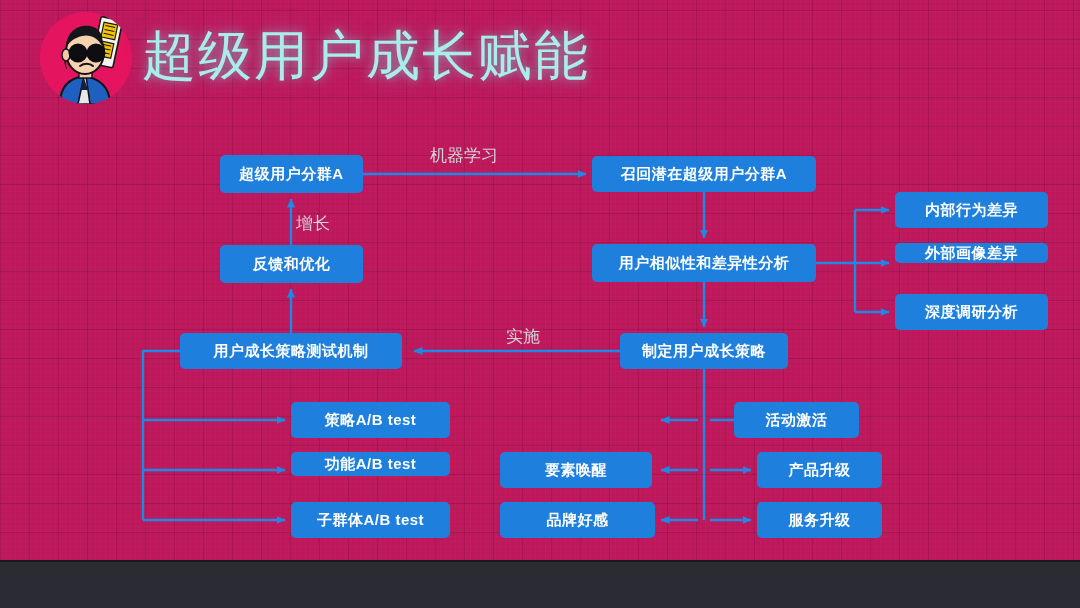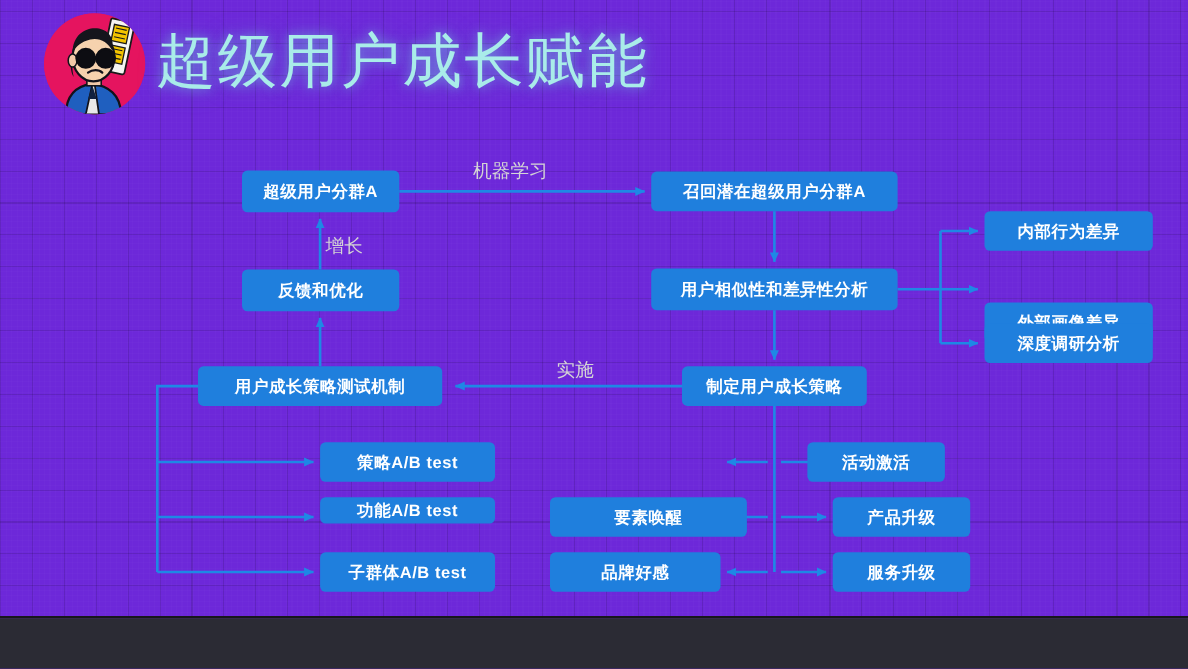--- a/index.html
+++ b/index.html
@@ -4,21 +4,21 @@
 <title>超级用户成长赋能</title>
 <style>
   html,body{margin:0;padding:0;}
   body{
     width:1080px;height:608px;overflow:hidden;
     background:#24242a;
     font-family:"Liberation Sans","DejaVu Sans",sans-serif;
   }
   #stage{
     position:relative;width:1080px;height:608px;
-    background:#6d28d9;
+    background:#be185d;
   }
   
   #texture{
     position:absolute;left:0;top:0;width:1080px;height:562px;
     background-image:
       repeating-linear-gradient(0deg, rgba(255,255,255,.016) 0px, rgba(255,255,255,.016) 1px, rgba(0,0,0,0) 1px, rgba(0,0,0,0) 5px),
       repeating-linear-gradient(90deg, rgba(255,255,255,.016) 0px, rgba(255,255,255,.016) 1px, rgba(0,0,0,0) 1px, rgba(0,0,0,0) 5px),
       repeating-linear-gradient(0deg, rgba(0,0,0,.12) 0px, rgba(0,0,0,.12) 1px, rgba(0,0,0,0) 1px, rgba(0,0,0,0) 29px),
       repeating-linear-gradient(90deg, rgba(0,0,0,.12) 0px, rgba(0,0,0,.12) 1px, rgba(0,0,0,0) 1px, rgba(0,0,0,0) 29px);
     pointer-events:none;
@@ -162,28 +162,28 @@
         <path d="M710,470 L751,470" marker-end="url(#ah)"></path>
         <path d="M710,520 L751,520" marker-end="url(#ah)"></path>
       </g>
     </svg>
 
     <div class="node" style="left: 220px; top: 155px; width: 143px; height: 38px;">超级用户分群A</div>
     <div class="node" style="left: 592px; top: 156px; width: 224px; height: 36px;">召回潜在超级用户分群A</div>
     <div class="node" style="left: 220px; top: 245px; width: 143px; height: 38px;">反馈和优化</div>
     <div class="node" style="left: 592px; top: 244px; width: 224px; height: 38px;">用户相似性和差异性分析</div>
     <div class="node" style="left: 895px; top: 192px; width: 153px; height: 36px;">内部行为差异</div>
-    <div class="node" style="left: 895px; top: 243px; width: 153px; height: 36px; margin-top: 32px;">外部画像差异</div>
+    <div class="node" style="left: 895px; top: 243px; width: 153px; height: 20px;">外部画像差异</div>
     <div class="node" style="left: 895px; top: 294px; width: 153px; height: 36px;">深度调研分析</div>
     <div class="node" style="left: 180px; top: 333px; width: 222px; height: 36px;">用户成长策略测试机制</div>
     <div class="node" style="left: 620px; top: 333px; width: 168px; height: 36px;">制定用户成长策略</div>
     <div class="node" style="left: 291px; top: 402px; width: 159px; height: 36px;">策略A/B test</div>
     <div class="node" style="left: 291px; top: 452px; width: 159px; height: 24px;">功能A/B test</div>
     <div class="node" style="left: 291px; top: 502px; width: 159px; height: 36px;">子群体A/B test</div>
-    <div class="node" style="left: 500px; top: 452px; width: 179px; height: 36px;">要素唤醒</div>
+    <div class="node" style="left: 500px; top: 452px; width: 152px; height: 36px;">要素唤醒</div>
     <div class="node" style="left: 500px; top: 502px; width: 155px; height: 36px;">品牌好感</div>
     <div class="node" style="left: 734px; top: 402px; width: 125px; height: 36px;">活动激活</div>
     <div class="node" style="left: 757px; top: 452px; width: 125px; height: 36px;">产品升级</div>
     <div class="node" style="left: 757px; top: 502px; width: 125px; height: 36px;">服务升级</div>
 
     <div class="elabel" style="left: 430px; top: 144px;">机器学习</div>
     <div class="elabel" style="left: 296px; top: 212px;">增长</div>
     <div class="elabel" style="left: 506px; top: 325px;">实施</div>
 
   </div>

